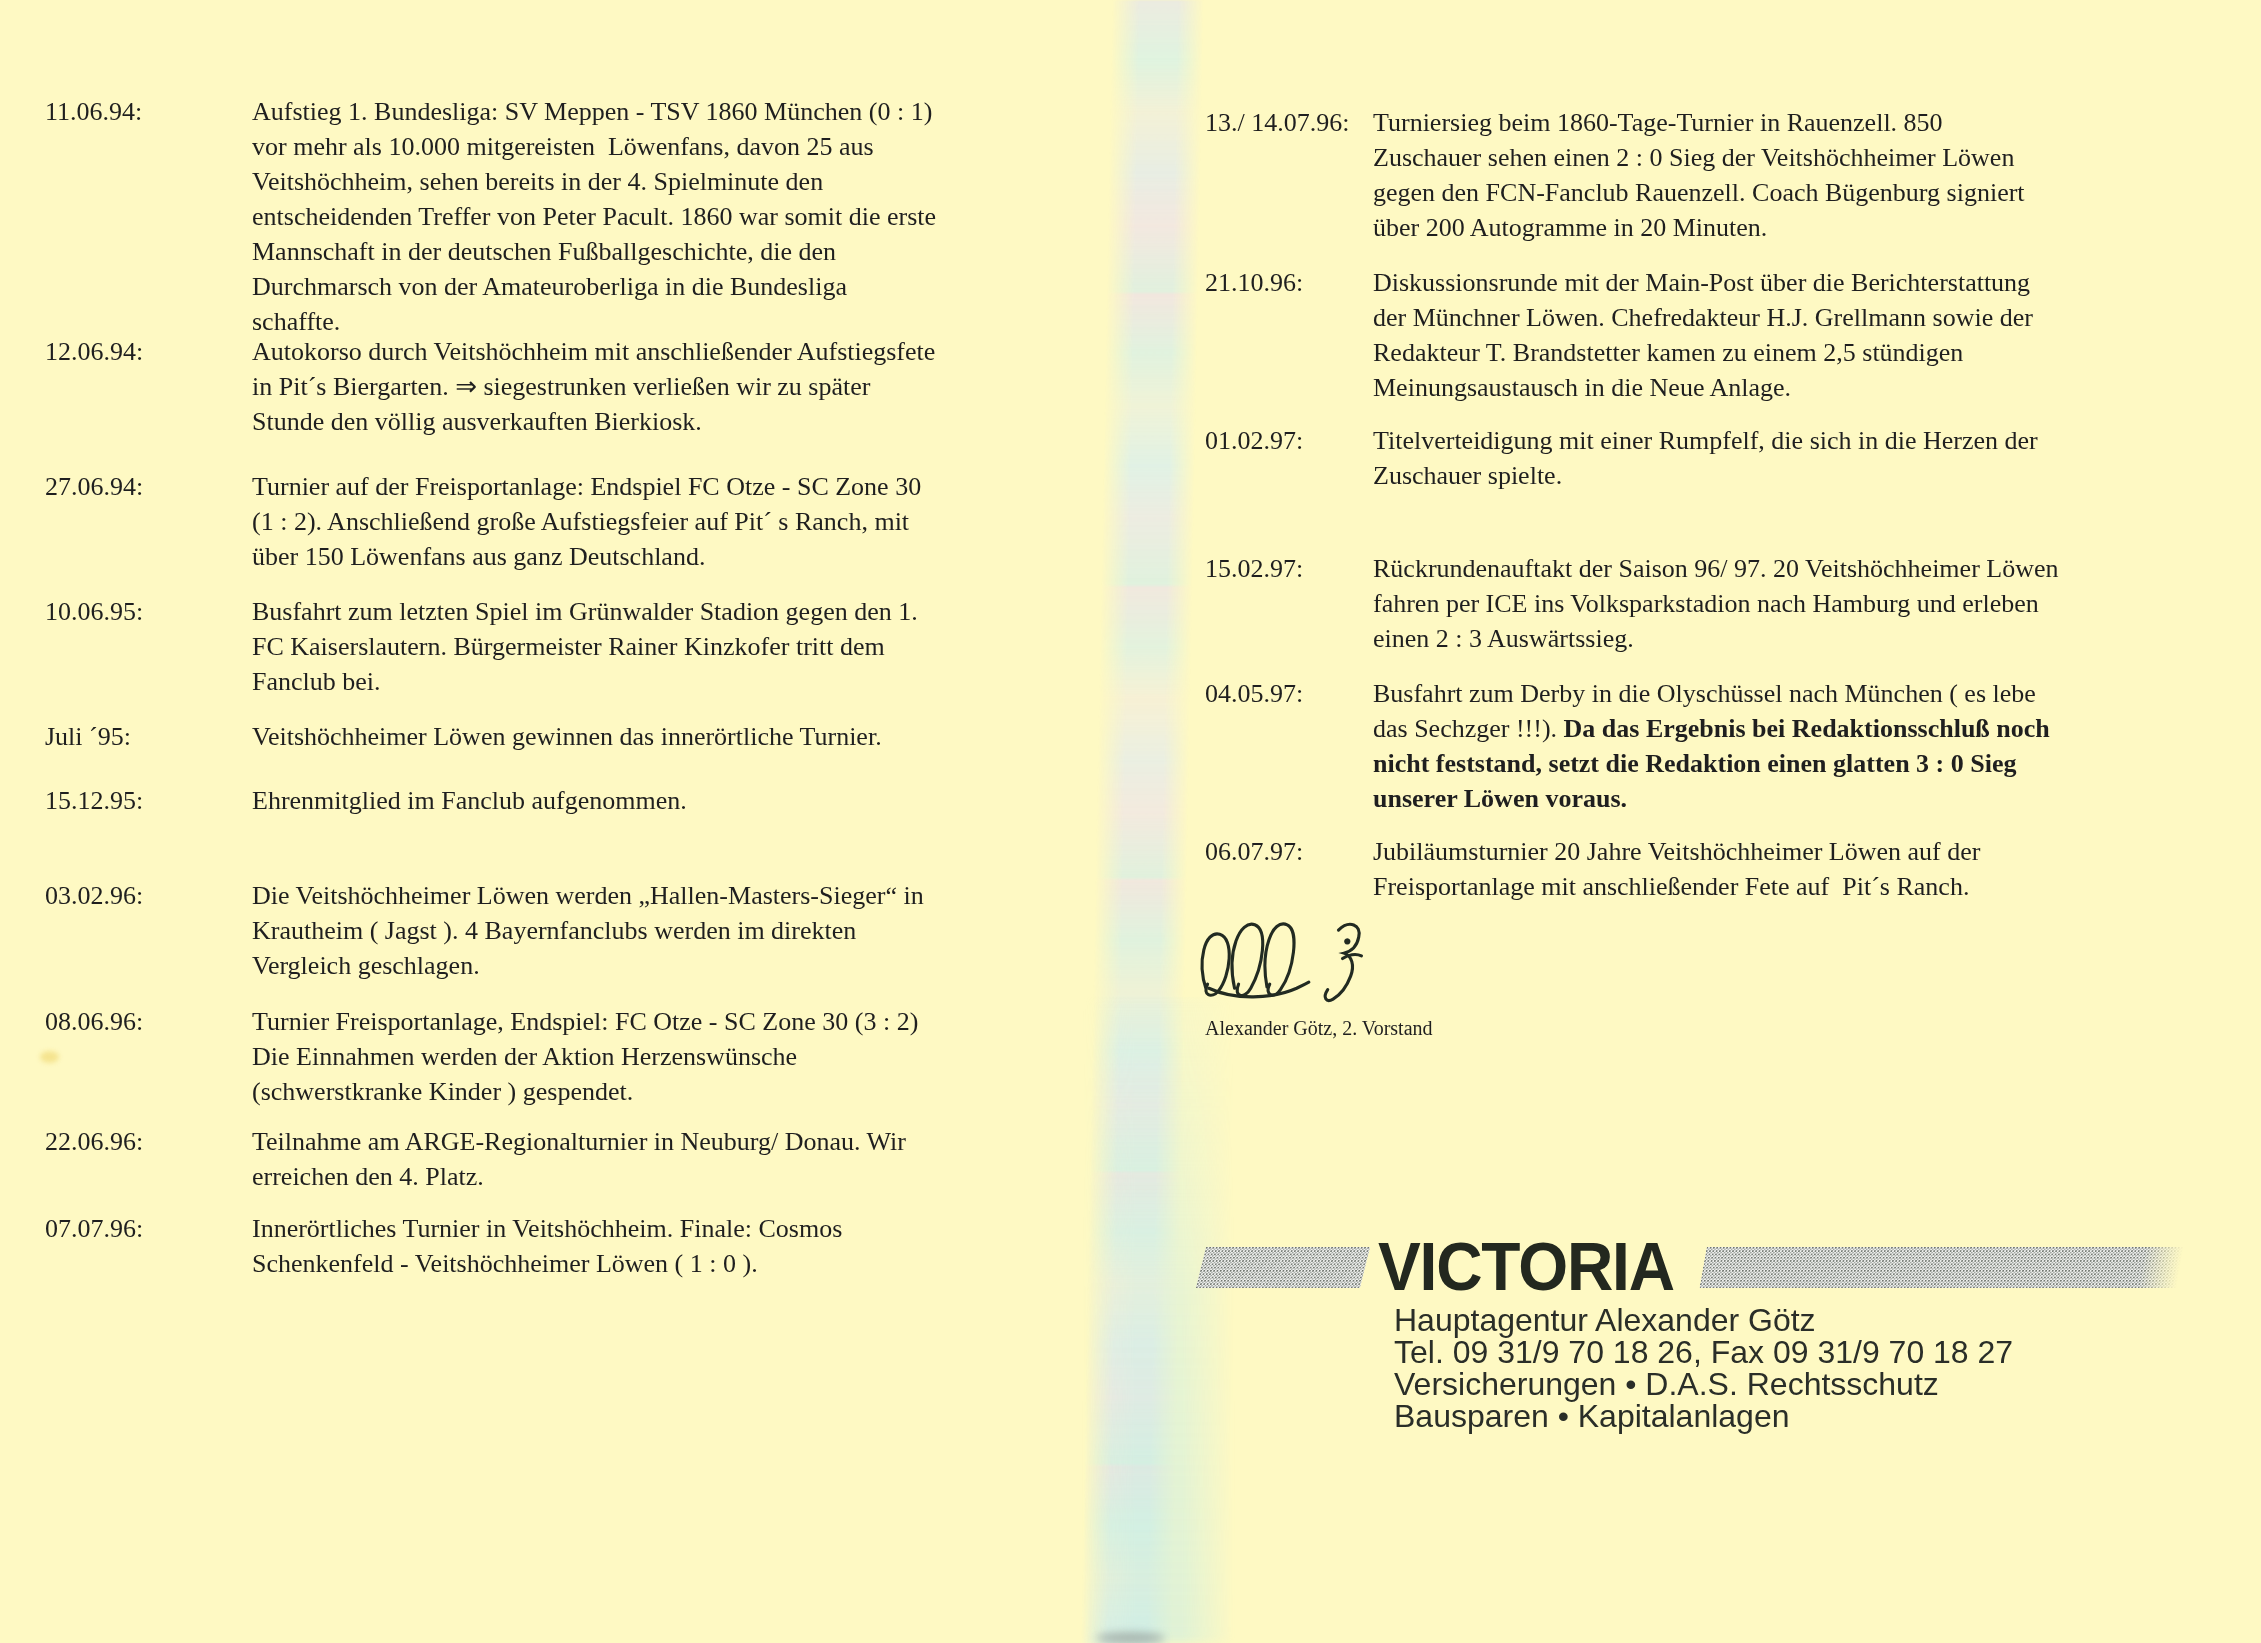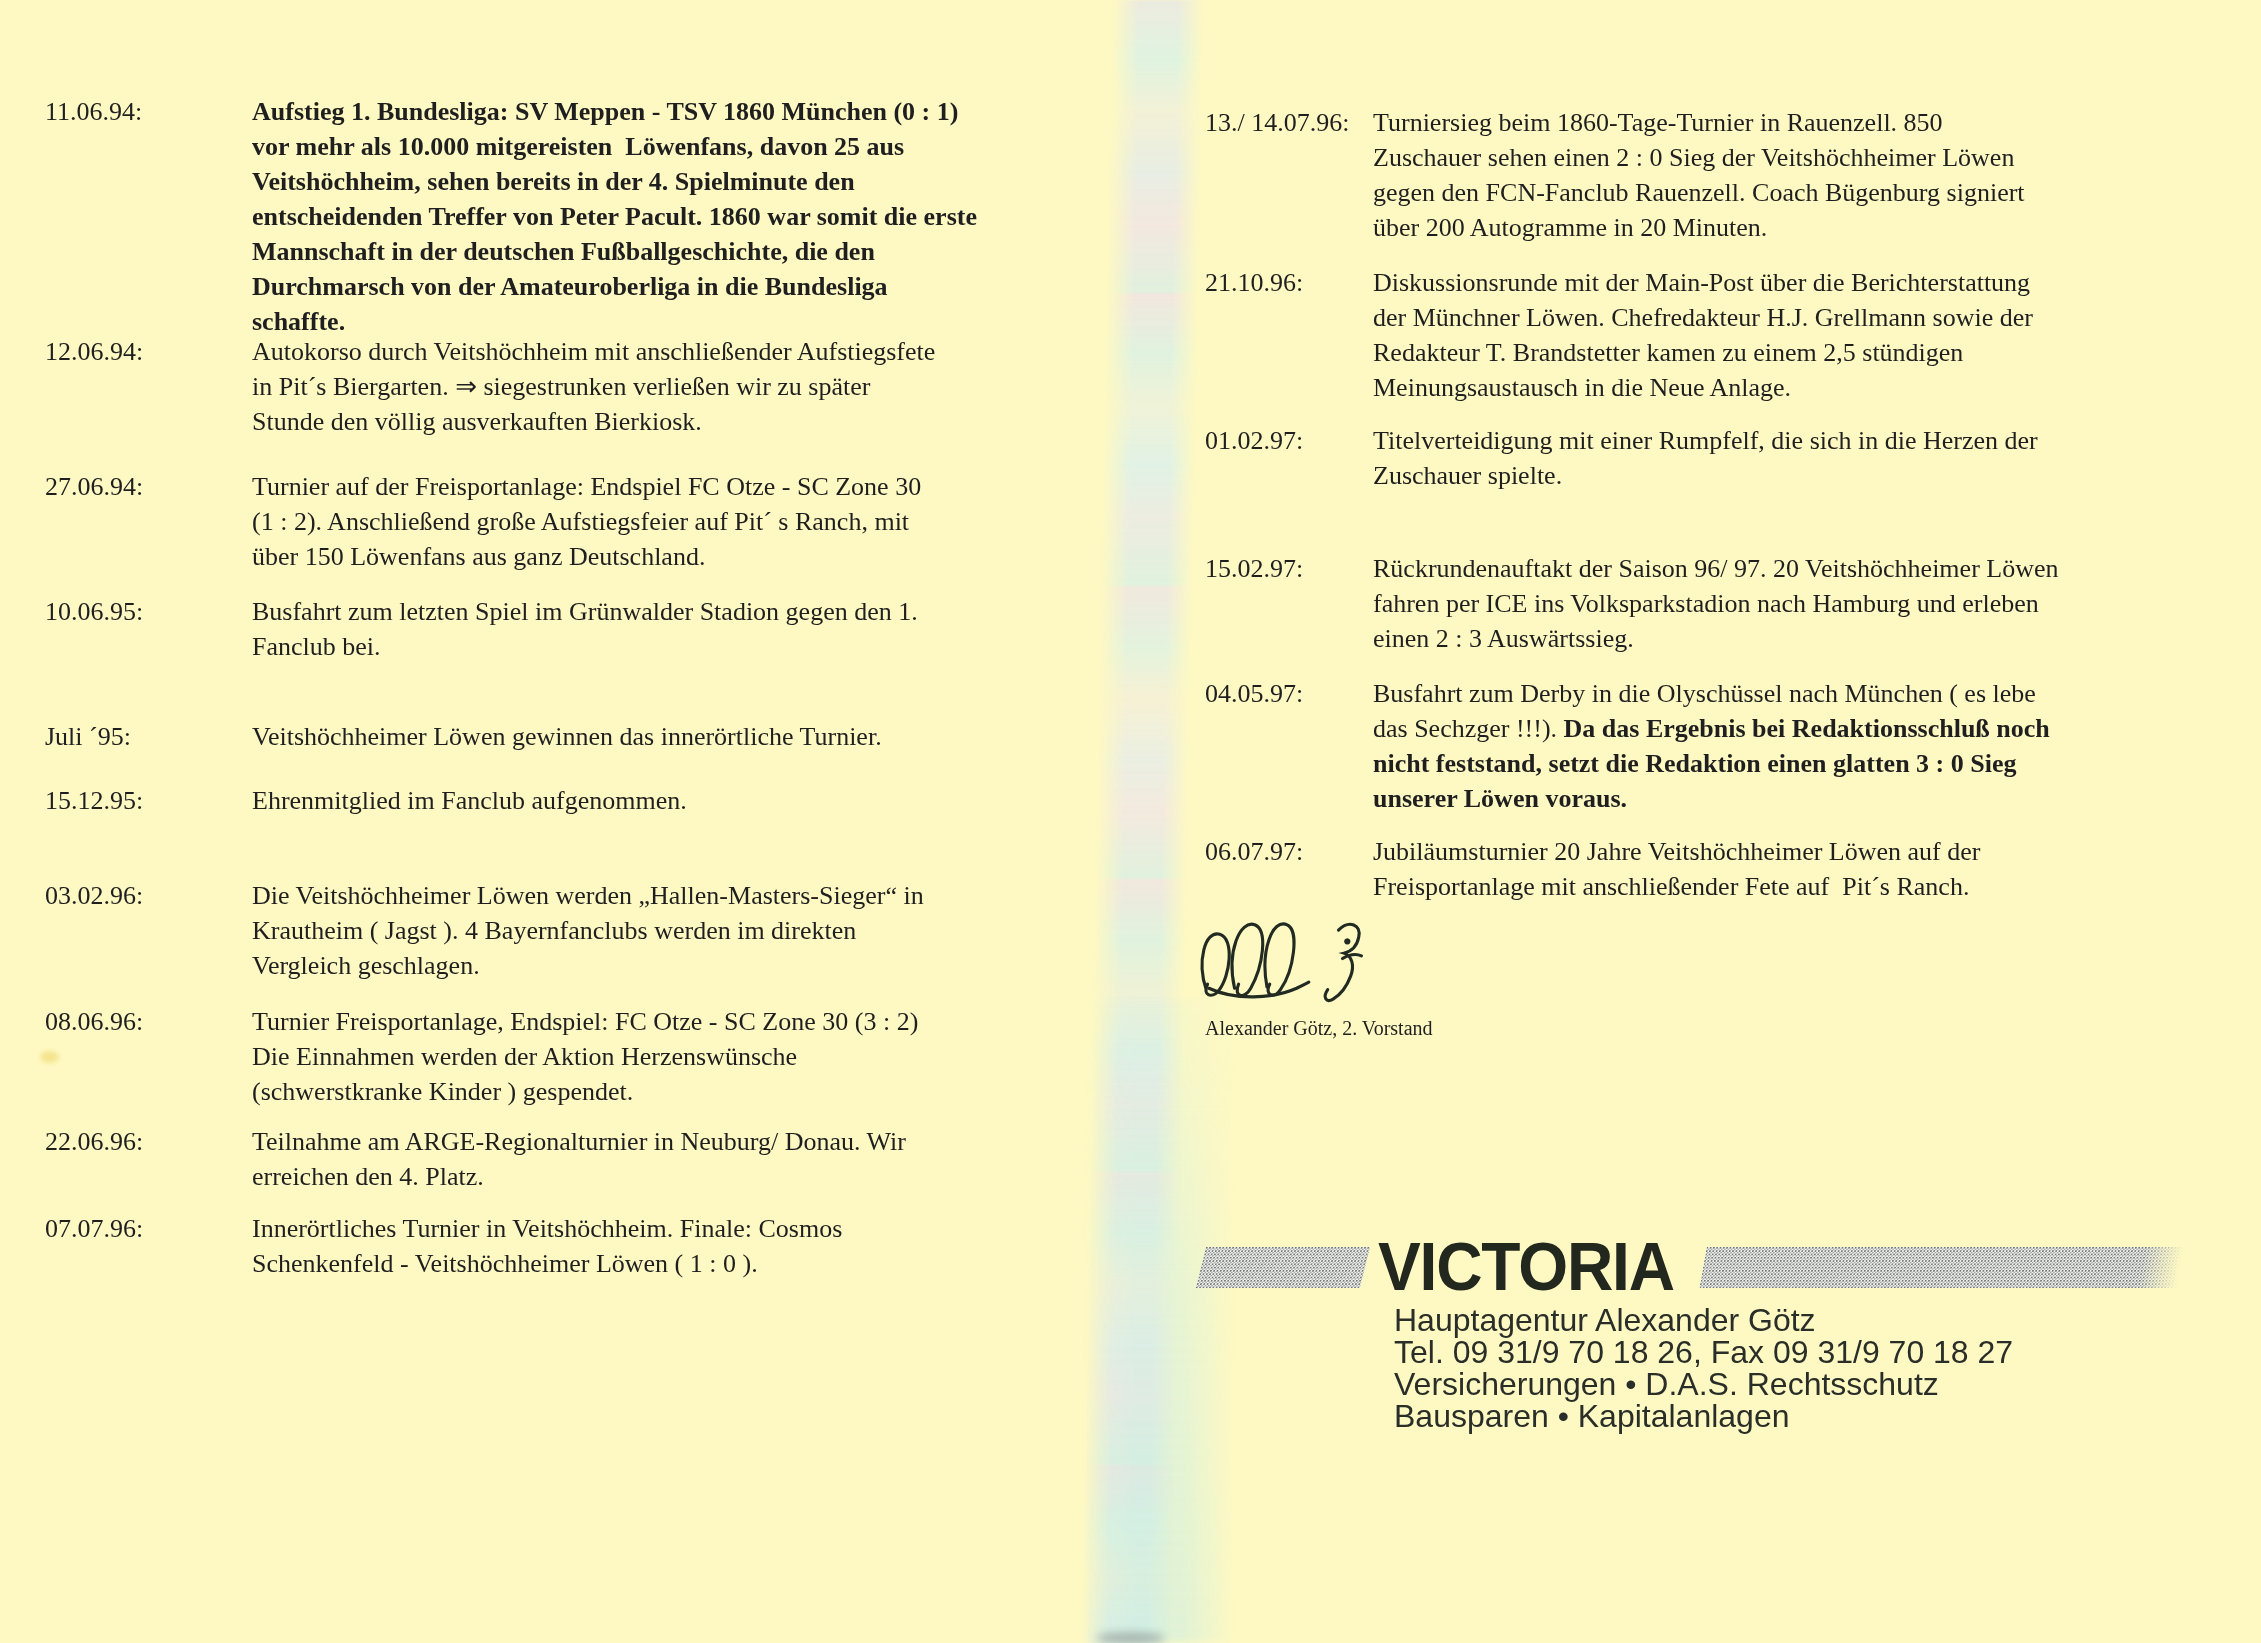--- a/index.html
+++ b/index.html
@@ -43,21 +43,21 @@
     background:#f2dd7e;border-radius:50%;filter:blur(2.7px);opacity:.75;
   }
   
   .entry{position:absolute;white-space:pre;font-size:26px;line-height:35px;}
   .entry .date{position:absolute;left:0;top:0;}
   .entry .body{position:absolute;top:0;}
   .page-left .entry{left:45px;width:997px;}
   .page-left .entry .body{left:207px;}
   .page-right .entry{left:1205px;width:1037px;}
   .page-right .entry .body{left:168px;}
-  .entry.bold .body{font-weight:bold;}
+  .entry.bold .body{font-weight:normal;}
   .seg-bold{font-weight:bold;margin-top:13px;}
   
   .signature{position:absolute;left:1195px;top:914px;width:206px;height:108px;}
   .sig-caption{position:absolute;left:1205px;top:1012px;font-size:20px;line-height:32px;white-space:pre;}
   
   .halftone{
     position:absolute;top:1247px;height:41px;
     background-color:#f0f1ef;
     background-image:
       radial-gradient(circle at 0.7px 0.7px,#70766f 0.7px,transparent 1px),
@@ -90,21 +90,21 @@
 
   <div class="fold-strip"></div>
   <div class="fold-strip-bottom"></div>
   <div class="fold-bottom-smudge"></div>
   <div class="paper-fleck"></div>
 
   <div id="page-left" class="page-left">
       <div class="entry bold" style="top: 94px;"><div class="date">11.06.94:</div><div class="body"><div class="line">Aufstieg 1. Bundesliga: SV Meppen - TSV 1860 München (0 : 1)</div><div class="line">vor mehr als 10.000 mitgereisten  Löwenfans, davon 25 aus</div><div class="line">Veitshöchheim, sehen bereits in der 4. Spielminute den</div><div class="line">entscheidenden Treffer von Peter Pacult. 1860 war somit die erste</div><div class="line">Mannschaft in der deutschen Fußballgeschichte, die den</div><div class="line">Durchmarsch von der Amateuroberliga in die Bundesliga</div><div class="line">schaffte.</div></div></div>
       <div class="entry" style="top: 334px;"><div class="date">12.06.94:</div><div class="body"><div class="line">Autokorso durch Veitshöchheim mit anschließender Aufstiegsfete</div><div class="line">in Pit´s Biergarten. ⇒ siegestrunken verließen wir zu später</div><div class="line">Stunde den völlig ausverkauften Bierkiosk.</div></div></div>
       <div class="entry" style="top: 469px;"><div class="date">27.06.94:</div><div class="body"><div class="line">Turnier auf der Freisportanlage: Endspiel FC Otze - SC Zone 30</div><div class="line">(1 : 2). Anschließend große Aufstiegsfeier auf Pit´ s Ranch, mit</div><div class="line">über 150 Löwenfans aus ganz Deutschland.</div></div></div>
-      <div class="entry" style="top: 594px;"><div class="date">10.06.95:</div><div class="body"><div class="line">Busfahrt zum letzten Spiel im Grünwalder Stadion gegen den 1.</div><div class="line">Fanclub bei.</div></div></div>
+      <div class="entry" style="top: 594px;"><div class="date">10.06.95:</div><div class="body"><div class="line">Busfahrt zum letzten Spiel im Grünwalder Stadion gegen den 1.</div><div class="line">FC Kaiserslautern. Bürgermeister Rainer Kinzkofer tritt dem</div><div class="line">Fanclub bei.</div></div></div>
       <div class="entry" style="top: 719px;"><div class="date">Juli ´95:</div><div class="body"><div class="line">Veitshöchheimer Löwen gewinnen das innerörtliche Turnier.</div></div></div>
       <div class="entry" style="top: 783px;"><div class="date">15.12.95:</div><div class="body"><div class="line">Ehrenmitglied im Fanclub aufgenommen.</div></div></div>
       <div class="entry" style="top: 878px;"><div class="date">03.02.96:</div><div class="body"><div class="line">Die Veitshöchheimer Löwen werden „Hallen-Masters-Sieger“ in</div><div class="line">Krautheim ( Jagst ). 4 Bayernfanclubs werden im direkten</div><div class="line">Vergleich geschlagen.</div></div></div>
       <div class="entry" style="top: 1004px;"><div class="date">08.06.96:</div><div class="body"><div class="line">Turnier Freisportanlage, Endspiel: FC Otze - SC Zone 30 (3 : 2)</div><div class="line">Die Einnahmen werden der Aktion Herzenswünsche</div><div class="line">(schwerstkranke Kinder ) gespendet.</div></div></div>
       <div class="entry" style="top: 1124px;"><div class="date">22.06.96:</div><div class="body"><div class="line">Teilnahme am ARGE-Regionalturnier in Neuburg/ Donau. Wir</div><div class="line">erreichen den 4. Platz.</div></div></div>
       <div class="entry" style="top: 1211px;"><div class="date">07.07.96:</div><div class="body"><div class="line">Innerörtliches Turnier in Veitshöchheim. Finale: Cosmos</div><div class="line">Schenkenfeld - Veitshöchheimer Löwen ( 1 : 0 ).</div></div></div>
     </div>
 
   <div id="page-right" class="page-right">
       <div class="entry" style="top: 105px;"><div class="date">13./ 14.07.96:</div><div class="body"><div class="line">Turniersieg beim 1860-Tage-Turnier in Rauenzell. 850</div><div class="line">Zuschauer sehen einen 2 : 0 Sieg der Veitshöchheimer Löwen</div><div class="line">gegen den FCN-Fanclub Rauenzell. Coach Bügenburg signiert</div><div class="line">über 200 Autogramme in 20 Minuten.</div></div></div>

